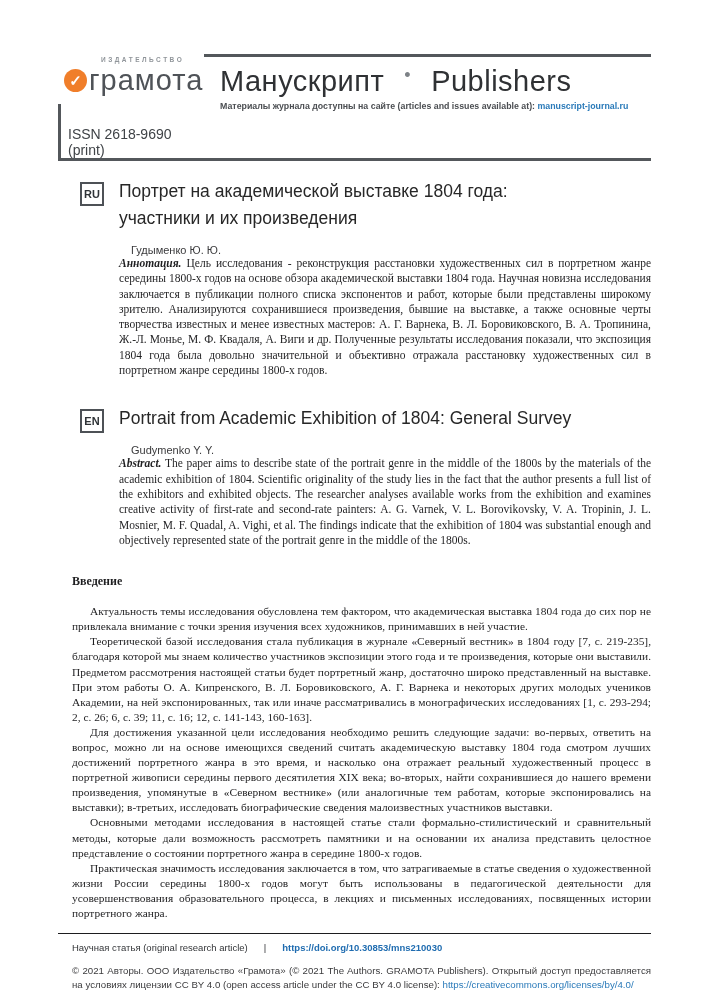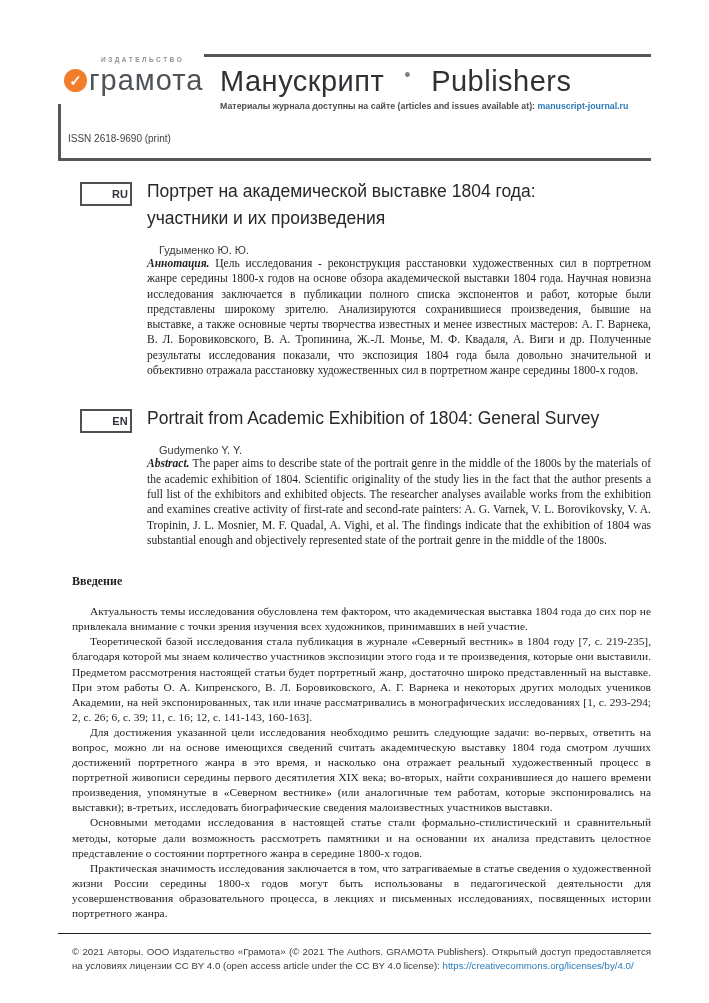--- a/index.html
+++ b/index.html
@@ -22,38 +22,38 @@
   .logo { padding-left:6px; padding-top:2px; }
   .logo-top { font-size:6.5px; font-weight:bold; letter-spacing:2.5px; color:#90959a; margin-left:37px; }
   .logo-main { display:flex; align-items:center; margin-top:1px; }
   .logo-circle {
     width:23px; height:23px; border-radius:50%;
     background:#f07e2a; color:#ffffff;
     display:flex; align-items:center; justify-content:center;
     font-size:15px; font-weight:bold; flex:none;
   }
   .logo-word { font-size:29px; color:#4f5358; letter-spacing:1px; margin-left:2px; }
-  .issn { position:absolute; left:10px; bottom:14px; font-size:10px; color:#3f4347; }
+  .issn { position:absolute; left:10px; bottom:0; font-size:14px; color:#3f4347; }
   .header-right { flex:1; border-top:3px solid #53575b; padding:8px 0 0 16px; }
   .journal-title { display:flex; align-items:flex-start; font-size:29px; color:#2f3134; letter-spacing:0.5px; }
   .title-dot { color:#7d8287; font-size:18px; margin:0 20px; }
   .issue-info { margin-top:12px; font-size:10.8px; font-weight:bold; color:#35383b; }
   .availability { margin-top:3px; font-size:8.8px; font-weight:bold; color:#4b4e52; }
   .availability .site-link { color:#2a7ab9; text-decoration:none; }
 
   
   .lang-section { display:flex; }
   .ru-section { margin-top:17px; }
   .en-section { margin-top:27px; }
   .badge {
     width:20px; height:20px; flex:none;
     border:2.5px solid #4d5156;
     display:flex; align-items:center; justify-content:center;
     font-size:11px; font-weight:bold; color:#2f3337;
-    margin-left:22px; margin-top:4px;padding-left:28px;
+    margin-left:22px; margin-top:4px;
   }
   .lang-body { margin-left:15px; flex:1; }
   .article-title { font-size:17.5px; line-height:27px; color:#272727; }
   .author { margin-top:12px; font-size:11px; color:#3a3a3c;margin-left:12px; }
   .abstract {
     margin-top:0;
     font-family:"Liberation Serif", serif;
     font-size:11.5px; line-height:15.3px;
     text-align:justify; color:#1f1f21;
   }
@@ -134,17 +134,22 @@
   <div class="intro">
     <div class="section-heading">Введение</div>
     <p>Актуальность темы исследования обусловлена тем фактором, что академическая выставка 1804 года до сих пор не привлекала внимание с точки зрения изучения всех художников, принимавших в ней участие.</p>
     <p>Теоретической базой исследования стала публикация в журнале «Северный вестник» в 1804 году [7, с. 219-235], благодаря которой мы знаем количество участников экспозиции этого года и те произведения, которые они выставили. Предметом рассмотрения настоящей статьи будет портретный жанр, достаточно широко представленный на выставке. При этом работы О. А. Кипренского, В. Л. Боровиковского, А. Г. Варнека и некоторых других молодых учеников Академии, на ней экспонированных, так или иначе рассматривались в монографических исследованиях [1, с. 293-294; 2, с. 26; 6, с. 39; 11, с. 16; 12, с. 141-143, 160-163].</p>
     <p>Для достижения указанной цели исследования необходимо решить следующие задачи: во-первых, ответить на вопрос, можно ли на основе имеющихся сведений считать академическую выставку 1804 года смотром лучших достижений портретного жанра в это время, и насколько она отражает реальный художественный процесс в портретной живописи середины первого десятилетия XIX века; во-вторых, найти сохранившиеся до нашего времени произведения, упомянутые в «Северном вестнике» (или аналогичные тем работам, которые экспонировались на выставки); в-третьих, исследовать биографические сведения малоизвестных участников выставки.</p>
     <p>Основными методами исследования в настоящей статье стали формально-стилистический и сравнительный методы, которые дали возможность рассмотреть памятники и на основании их анализа представить целостное представление о состоянии портретного жанра в середине 1800-х годов.</p>
     <p>Практическая значимость исследования заключается в том, что затрагиваемые в статье сведения о художественной жизни России середины 1800-х годов могут быть использованы в педагогической деятельности для усовершенствования образовательного процесса, в лекциях и письменных исследованиях, посвященных истории портретного жанра.</p>
   </div>
 
   <div class="footer-rule"></div>
+  <div class="footer-type">
+    <span>Научная статья (original research article)</span>
+    <span class="footer-sep">|</span>
+    <a href="#" class="doi-link">https://doi.org/10.30853/mns210030</a>
+  </div>
   <div class="copyright">
     <span>© 2021 Авторы. ООО Издательство «Грамота» (© 2021 The Authors. GRAMOTA Publishers). Открытый доступ предоставляется на условиях лицензии CC BY 4.0 (open access article under the CC BY 4.0 license): </span><a href="#" class="license-link">https://creativecommons.org/licenses/by/4.0/</a>
   </div>
 
 </div>
 
 </body></html>

